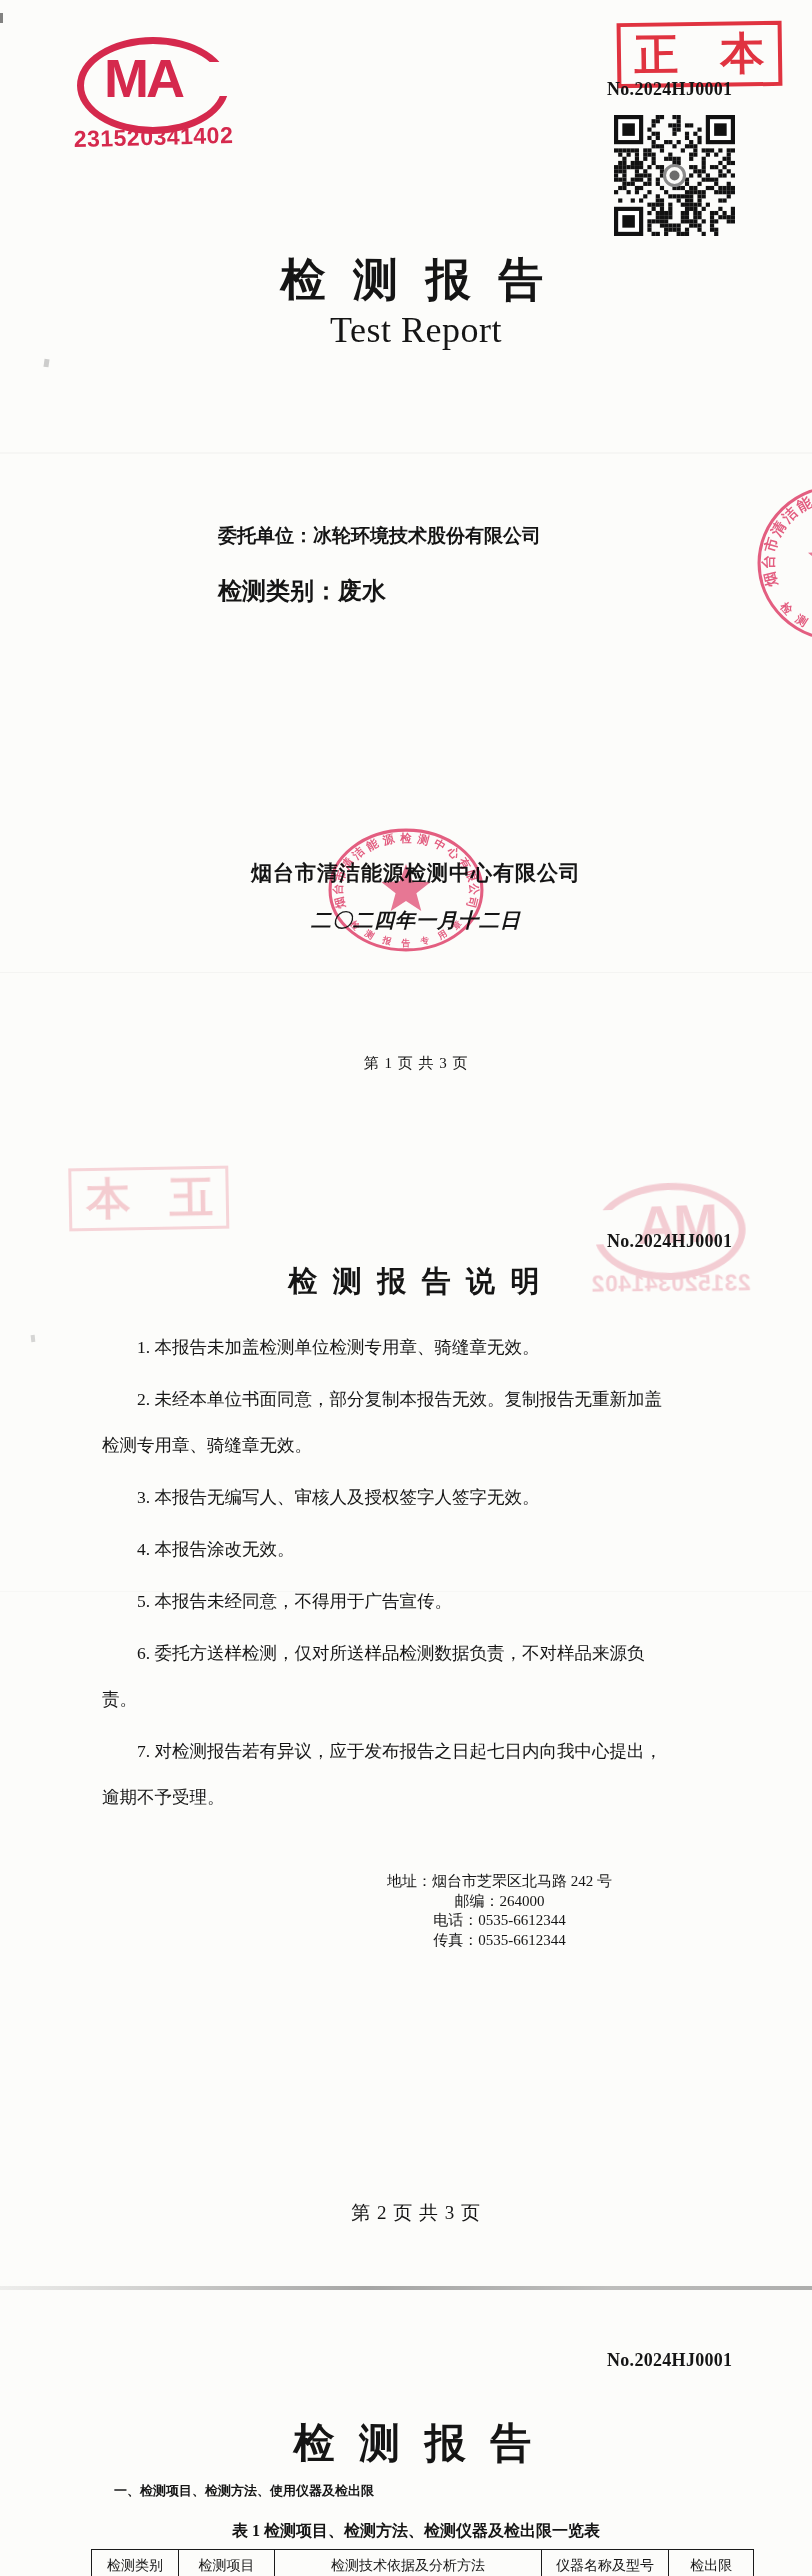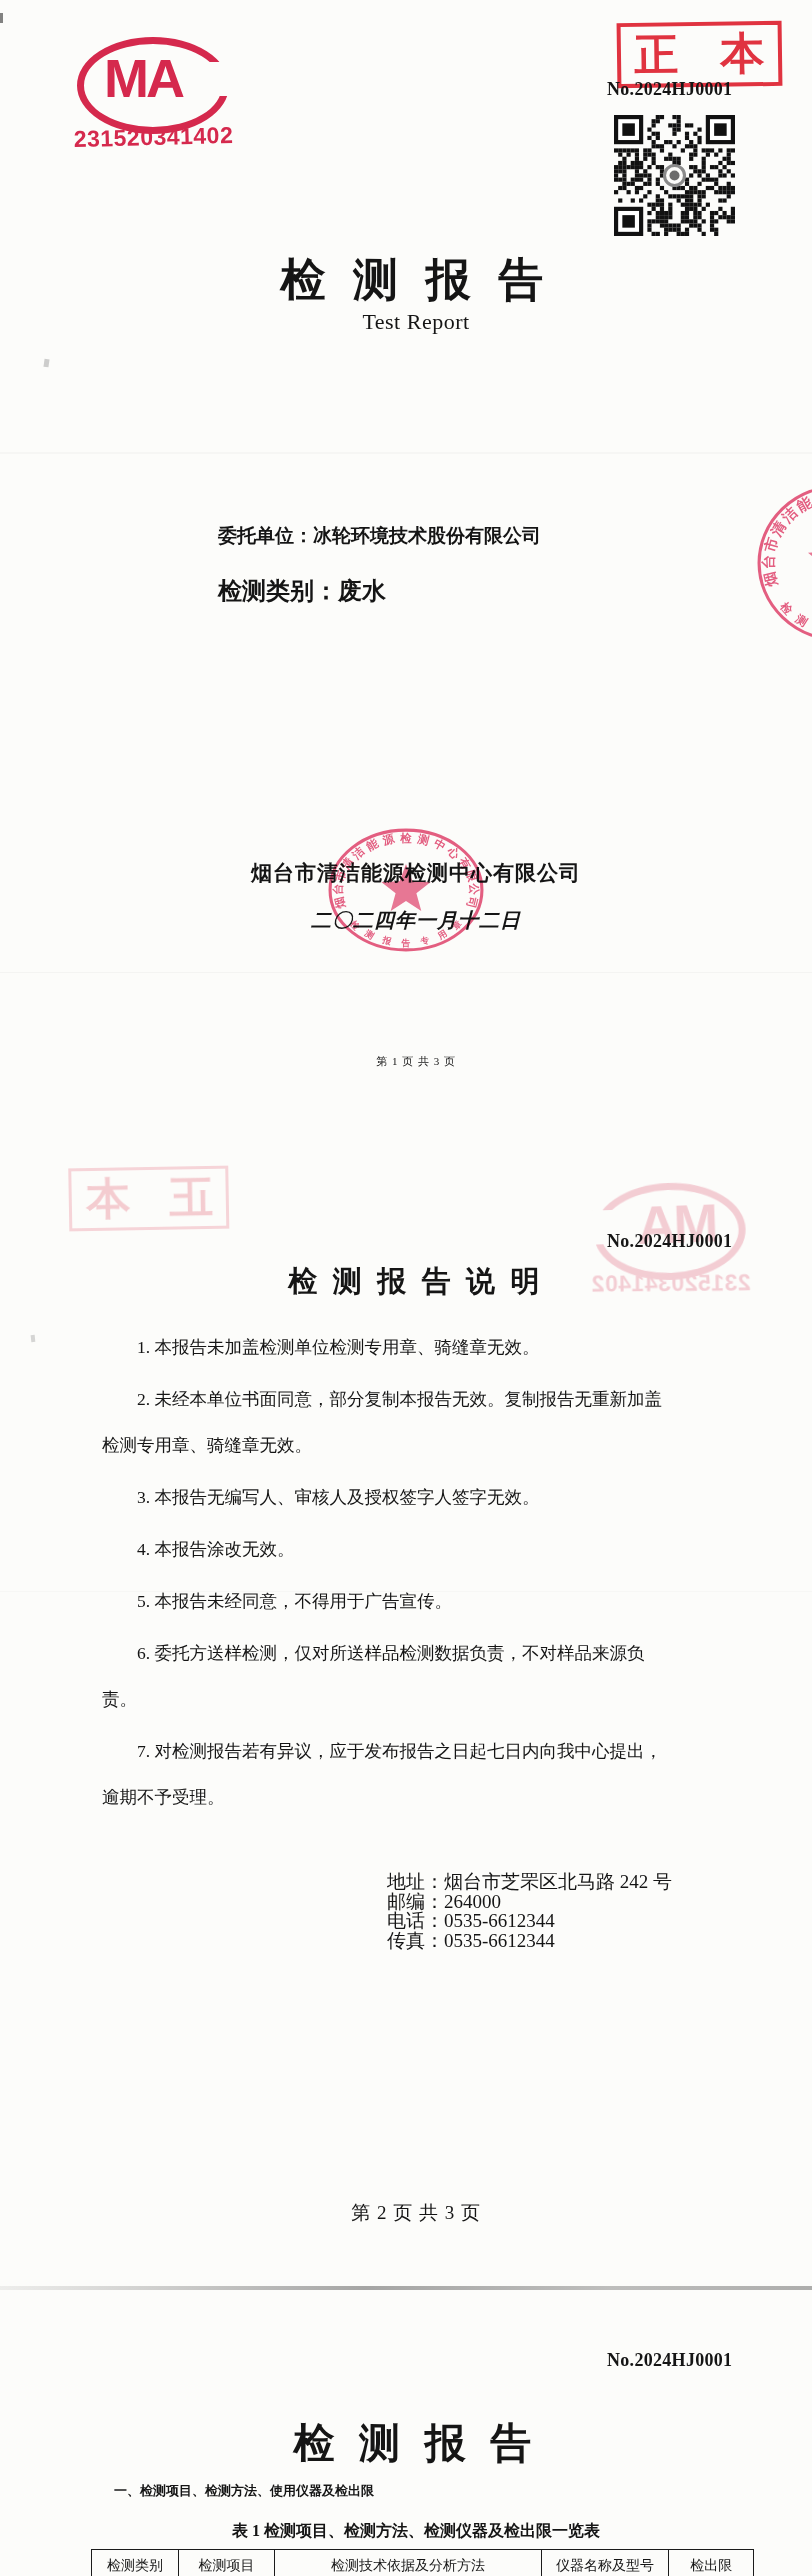--- a/index.html
+++ b/index.html
@@ -24,21 +24,21 @@
   .faint-zb{opacity:.55;border-color:rgba(226,92,112,.45);transform:scaleX(-1) rotate(1deg);filter:blur(0.4px);}
   .faint-zb span{color:rgba(226,92,112,.55);}
   .stamp{position:absolute;mix-blend-mode:multiply;opacity:.93;}
   
   .tbl{position:absolute;border:1.5px solid #1b1b1b;box-sizing:border-box;background:transparent;}
   .trow{display:flex;box-sizing:border-box;border-top:1px solid #1b1b1b;}
   .trow:first-child{border-top:none;}
   .tcell{box-sizing:border-box;border-left:1px solid #1b1b1b;display:flex;flex-direction:column;align-items:center;justify-content:center;text-align:center;font-size:14px;line-height:1.2;padding:1px 2.1px;}
   .tcell:first-child{border-left:none;}
   .note-block p{margin:6px;text-indent:35px;font-size:17.5px;line-height:46px;white-space:normal;}
-  .contact p{margin:0;font-size:19px;line-height:19.6px;white-space:nowrap;}
+  .contact p{margin:0;font-size:15px;line-height:19.6px;white-space:nowrap;text-align:center;}
   .streak{position:absolute;left:0;width:100%;pointer-events:none;}
 </style>
 </head>
 <body>
 
 <div id="doc">
 
   <div class="cma" style="left:77px;top:37px;width:155px;height:118px;">
     <div class="ring"></div>
     <div class="gap"></div>
@@ -356,21 +356,21 @@
         <rect x="184" y="8" width="40" height="40" fill="#fff"></rect>
         <rect x="192" y="16" width="24" height="24" fill="#111"></rect>
         <rect x="0" y="176" width="56" height="56" fill="#111"></rect>
         <rect x="8" y="184" width="40" height="40" fill="#fff"></rect>
         <rect x="16" y="192" width="24" height="24" fill="#111"></rect>
         <circle cx="116" cy="116" r="19.2" fill="none" stroke="#8a8a8a" stroke-width="6"></circle>
         <circle cx="116" cy="116" r="9.6" fill="#6b6b6b"></circle>
       </svg></div>
 
   <div class="abs ctr bold" style="top:250px;font-size:45px;letter-spacing:8.2px;">检  测  报  告</div>
-  <div class="abs ctr" style="top:309px;font-size:22px;letter-spacing:0.5px;font-family:Liberation Serif, serif;">Test Report</div>
+  <div class="abs ctr" style="top:309px;font-size:36px;letter-spacing:0.5px;font-family:Liberation Serif, serif;">Test Report</div>
 
   <div class="abs bold" style="left:218px;top:523px;font-size:19px;">
     <span>委托单位：</span><span>冰轮环境技术股份有限公司</span>
   </div>
   <div class="abs bold" style="left:218px;top:575px;font-size:24px;">
     <span>检测类别：</span><span>废水</span>
   </div>
 
   <div class="stamp" style="left:757px;top:484px;width:165px;height:158px;"><svg width="165" height="158" viewBox="0 0 320 306">
         <ellipse cx="160" cy="153" rx="156" ry="149" fill="none" stroke="#e4537a" stroke-width="6"></ellipse>
@@ -422,21 +422,21 @@
         <polygon points="151.0,69.6 163.4,102.9 198.9,104.4 171.1,126.5 180.6,160.8 151.0,141.2 121.4,160.8 130.9,126.5 103.1,104.4 138.6,102.9" fill="#e4537a" opacity=".85"></polygon>
         <text x="50.82407752564724" y="189.45575694004947" fill="#e4537a" font-size="17" font-weight="700" text-anchor="middle" dominant-baseline="middle" transform="rotate(48 50.82407752564724 189.45575694004947)">检</text>
         <text x="79.56688318136398" y="208.02739238103703" fill="#e4537a" font-size="17" font-weight="700" text-anchor="middle" dominant-baseline="middle" transform="rotate(32 79.56688318136398 208.02739238103703)">测</text>
         <text x="113.84408443586851" y="219.7789640383975" fill="#e4537a" font-size="17" font-weight="700" text-anchor="middle" dominant-baseline="middle" transform="rotate(16 113.84408443586851 219.7789640383975)">报</text>
         <text x="151" y="223.8" fill="#e4537a" font-size="17" font-weight="700" text-anchor="middle" dominant-baseline="middle" transform="rotate(0 151 223.8)">告</text>
         <text x="188.15591556413148" y="219.7789640383975" fill="#e4537a" font-size="17" font-weight="700" text-anchor="middle" dominant-baseline="middle" transform="rotate(-16 188.15591556413148 219.7789640383975)">专</text>
         <text x="222.43311681863602" y="208.02739238103703" fill="#e4537a" font-size="17" font-weight="700" text-anchor="middle" dominant-baseline="middle" transform="rotate(-32 222.43311681863602 208.02739238103703)">用</text>
         <text x="251.17592247435277" y="189.45575694004947" fill="#e4537a" font-size="17" font-weight="700" text-anchor="middle" dominant-baseline="middle" transform="rotate(-48 251.17592247435277 189.45575694004947)">章</text>
       </svg></div>
 
-  <div class="abs ctr" style="top:1054px;font-size:11px;letter-spacing:1px;">第 1 页 共 3 页</div>
+  <div class="abs ctr" style="top:1054px;font-size:15px;letter-spacing:1px;">第 1 页 共 3 页</div>
 
   <div class="zb faint-zb" style="left:69px;top:1167px;width:127px;height:57px;border-width:3.6px;">
     <span>正</span>
       <span>本</span>
   </div>
   <div class="cma faint-cma" style="left:591px;top:1183px;width:155px;height:118px;">
     <div class="ring"></div>
     <div class="gap"></div>
     <div class="ltrs">MA</div>
     <div class="num">231520341402</div>

